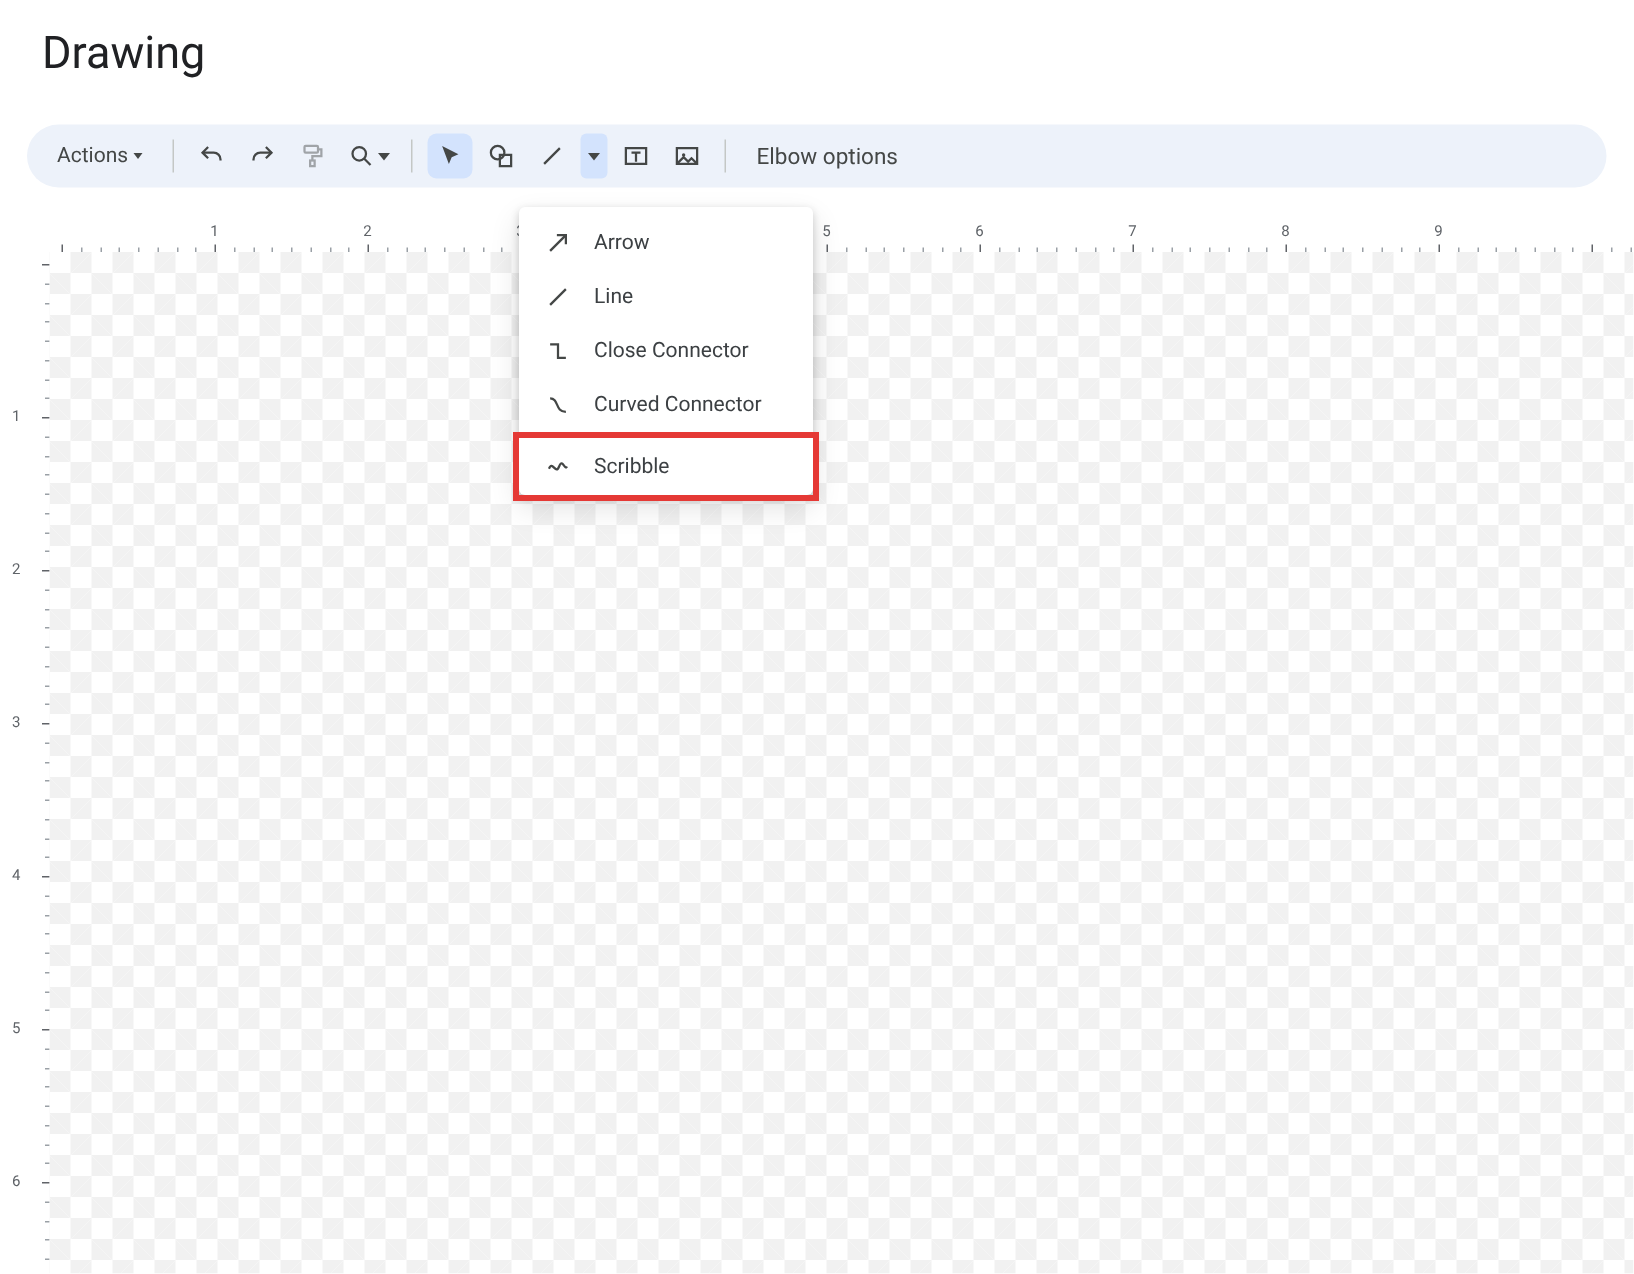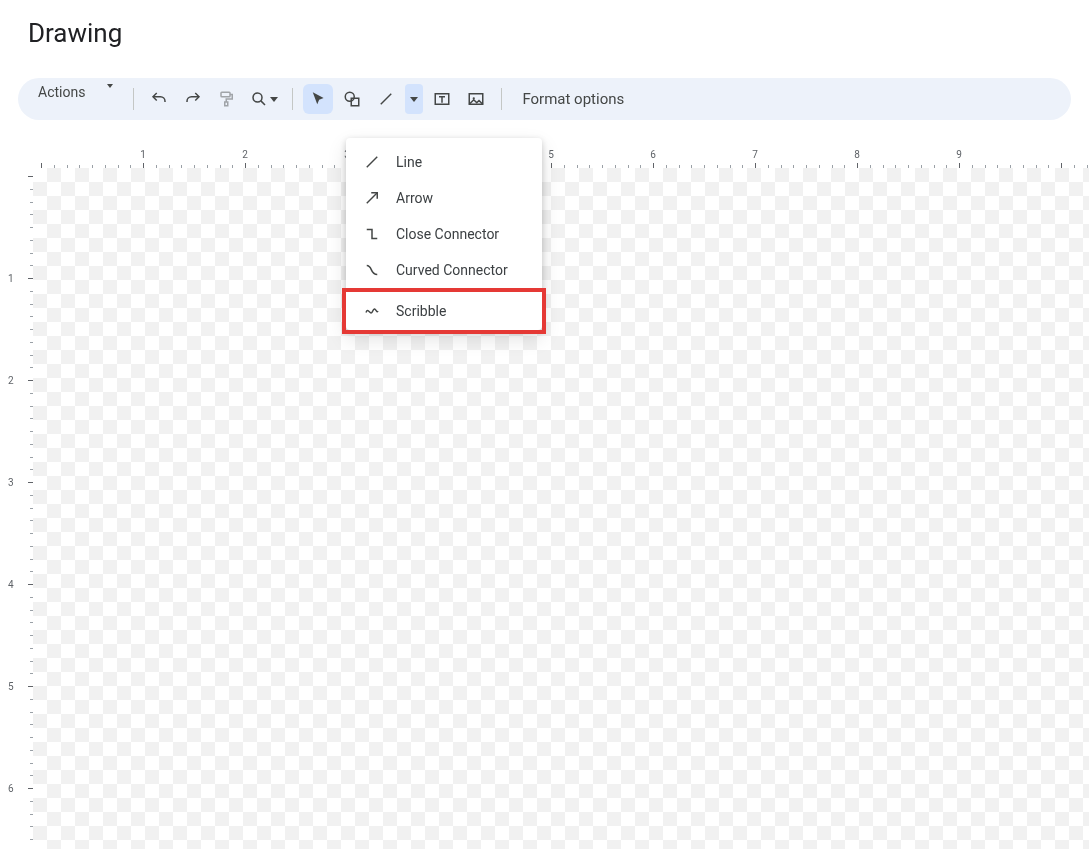--- a/index.html
+++ b/index.html
@@ -12,21 +12,21 @@
     overflow: hidden;
     position: relative;
   }
   .header {
     display: flex;
     align-items: center;
     justify-content: space-between;
     padding: 18px 28px 12px 28px;
   }
   .title {
-    font-size: 26px;
+    font-size: 30px;
     font-weight: 400;
     color: #202124;
   }
   .save-btn {
     background: #1a73e8;
     color: #fff;
     border: none;
     border-radius: 6px;
     font-size: 16px;
     font-weight: 500;
@@ -60,22 +60,22 @@
   .tb-btn.text {
     padding: 0 10px;
     font-size: 15px;
     color: #444746;
   }
   .tb-btn.actions {
     padding: 0 10px;
     font-size: 14px;
     color: #444746;
     display:flex;
-    align-items:flex-start;
-    gap:20px;
+    align-items:center;
+    gap:2px;
   }
   .tb-btn.selected {
     background: #d3e3fd;
   }
   .tb-btn.disabled { opacity: .45; cursor: default; }
   .tb-sep {
     width: 1px;
     height: 22px;
     background: #c4c7c5;
     margin: 0 6px;
@@ -253,21 +253,21 @@
     <div class="tb-btn">
       <svg width="18" height="18" viewBox="0 0 24 24" fill="none" stroke="#444746" stroke-width="2">
           <rect x="3" y="5" width="18" height="14"></rect>
           <circle cx="9" cy="11" r="1.5" fill="#444746" stroke="none"></circle>
           <path d="M3 19l6-6 4 4 3-3 5 5"></path>
         </svg>
     </div>
 
     <div class="tb-sep"></div>
 
-    <div class="tb-btn text">Format options</div>
+    <div class="tb-btn text">Elbow options</div>
   </div>
 </div>
 
 <div class="canvas-area">
   <div class="ruler-top" id="ruler-top">
       <div class="tick-major" style="left: 110px;">1</div>
       <div class="tick-major" style="left: 212px;">2</div>
       <div class="tick-major" style="left: 314px;">3</div>
       <div class="tick-major" style="left: 416px;">4</div>
       <div class="tick-major" style="left: 518px;">5</div>
@@ -421,32 +421,32 @@
       <div class="tick-line minor" style="top: 671px;"></div>
     </div>
   <div class="canvas"></div>
 </div>
 
 <div class="dropdown" id="line-dropdown">
     <div class="menu-item">
       <span class="icon-slot">
         <svg width="18" height="18" viewBox="0 0 24 24" fill="none" stroke="#444746" stroke-width="2">
           <path d="M5 19 L19 5"></path>
+          <path d="M11 5h8v8" fill="none"></path>
         </svg>
       </span>
-      <span>Line</span>
+      <span>Arrow</span>
     </div>
     <div class="menu-item">
       <span class="icon-slot">
         <svg width="18" height="18" viewBox="0 0 24 24" fill="none" stroke="#444746" stroke-width="2">
           <path d="M5 19 L19 5"></path>
-          <path d="M11 5h8v8" fill="none"></path>
         </svg>
       </span>
-      <span>Arrow</span>
+      <span>Line</span>
     </div>
     <div class="menu-item">
       <span class="icon-slot">
         <svg width="18" height="18" viewBox="0 0 24 24" fill="none" stroke="#444746" stroke-width="2">
           <path d="M5 6h7v12h7"></path>
         </svg>
       </span>
       <span>Close Connector</span>
     </div>
     <div class="menu-item">

